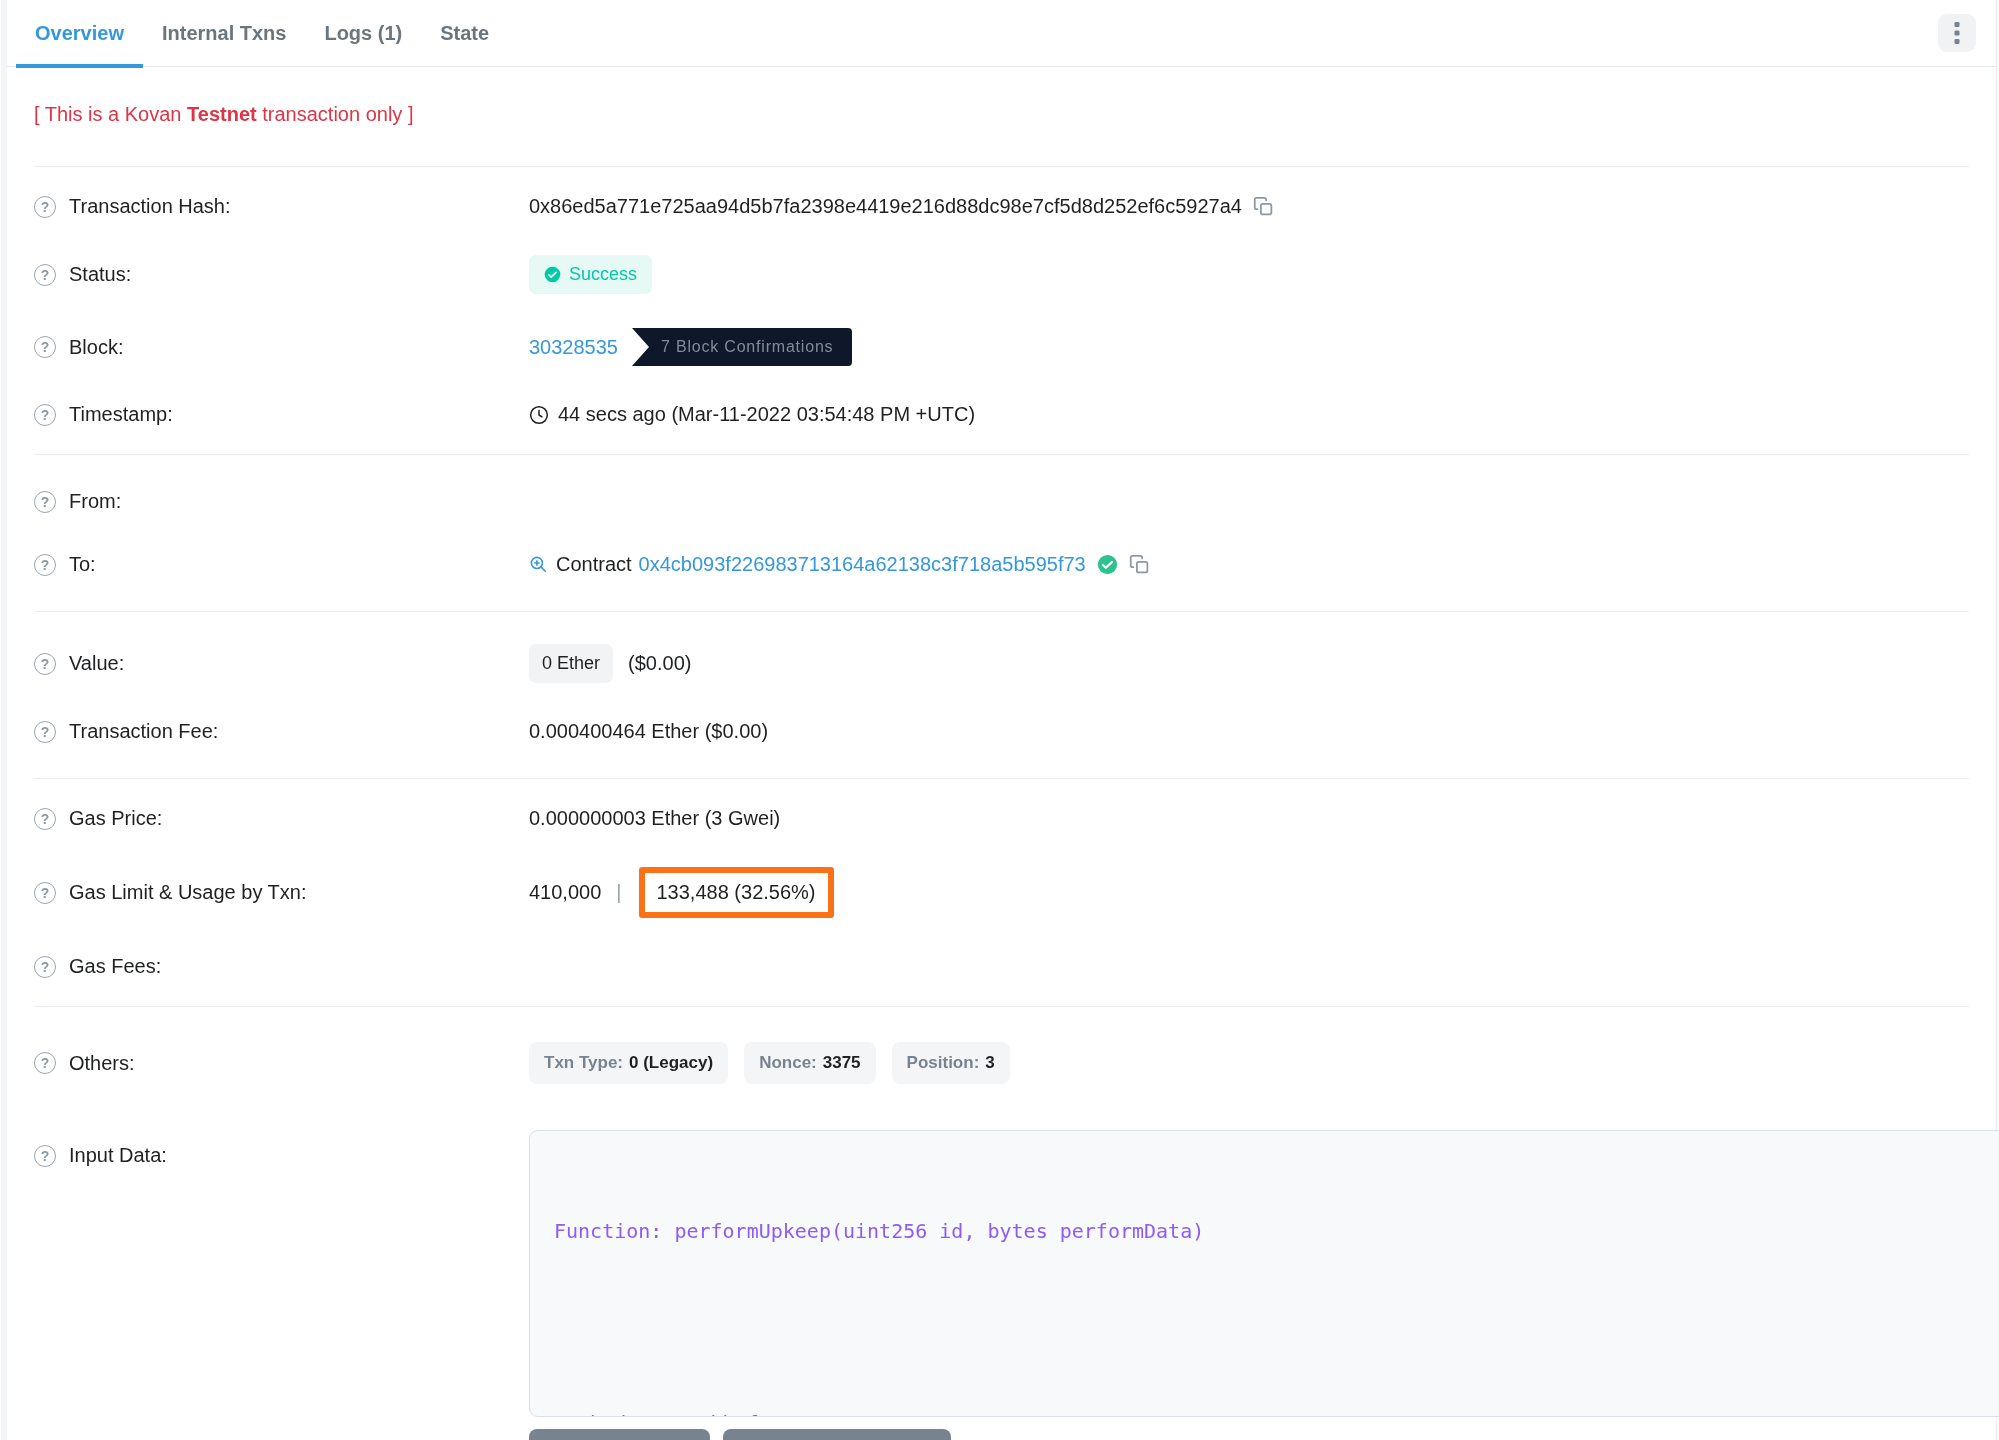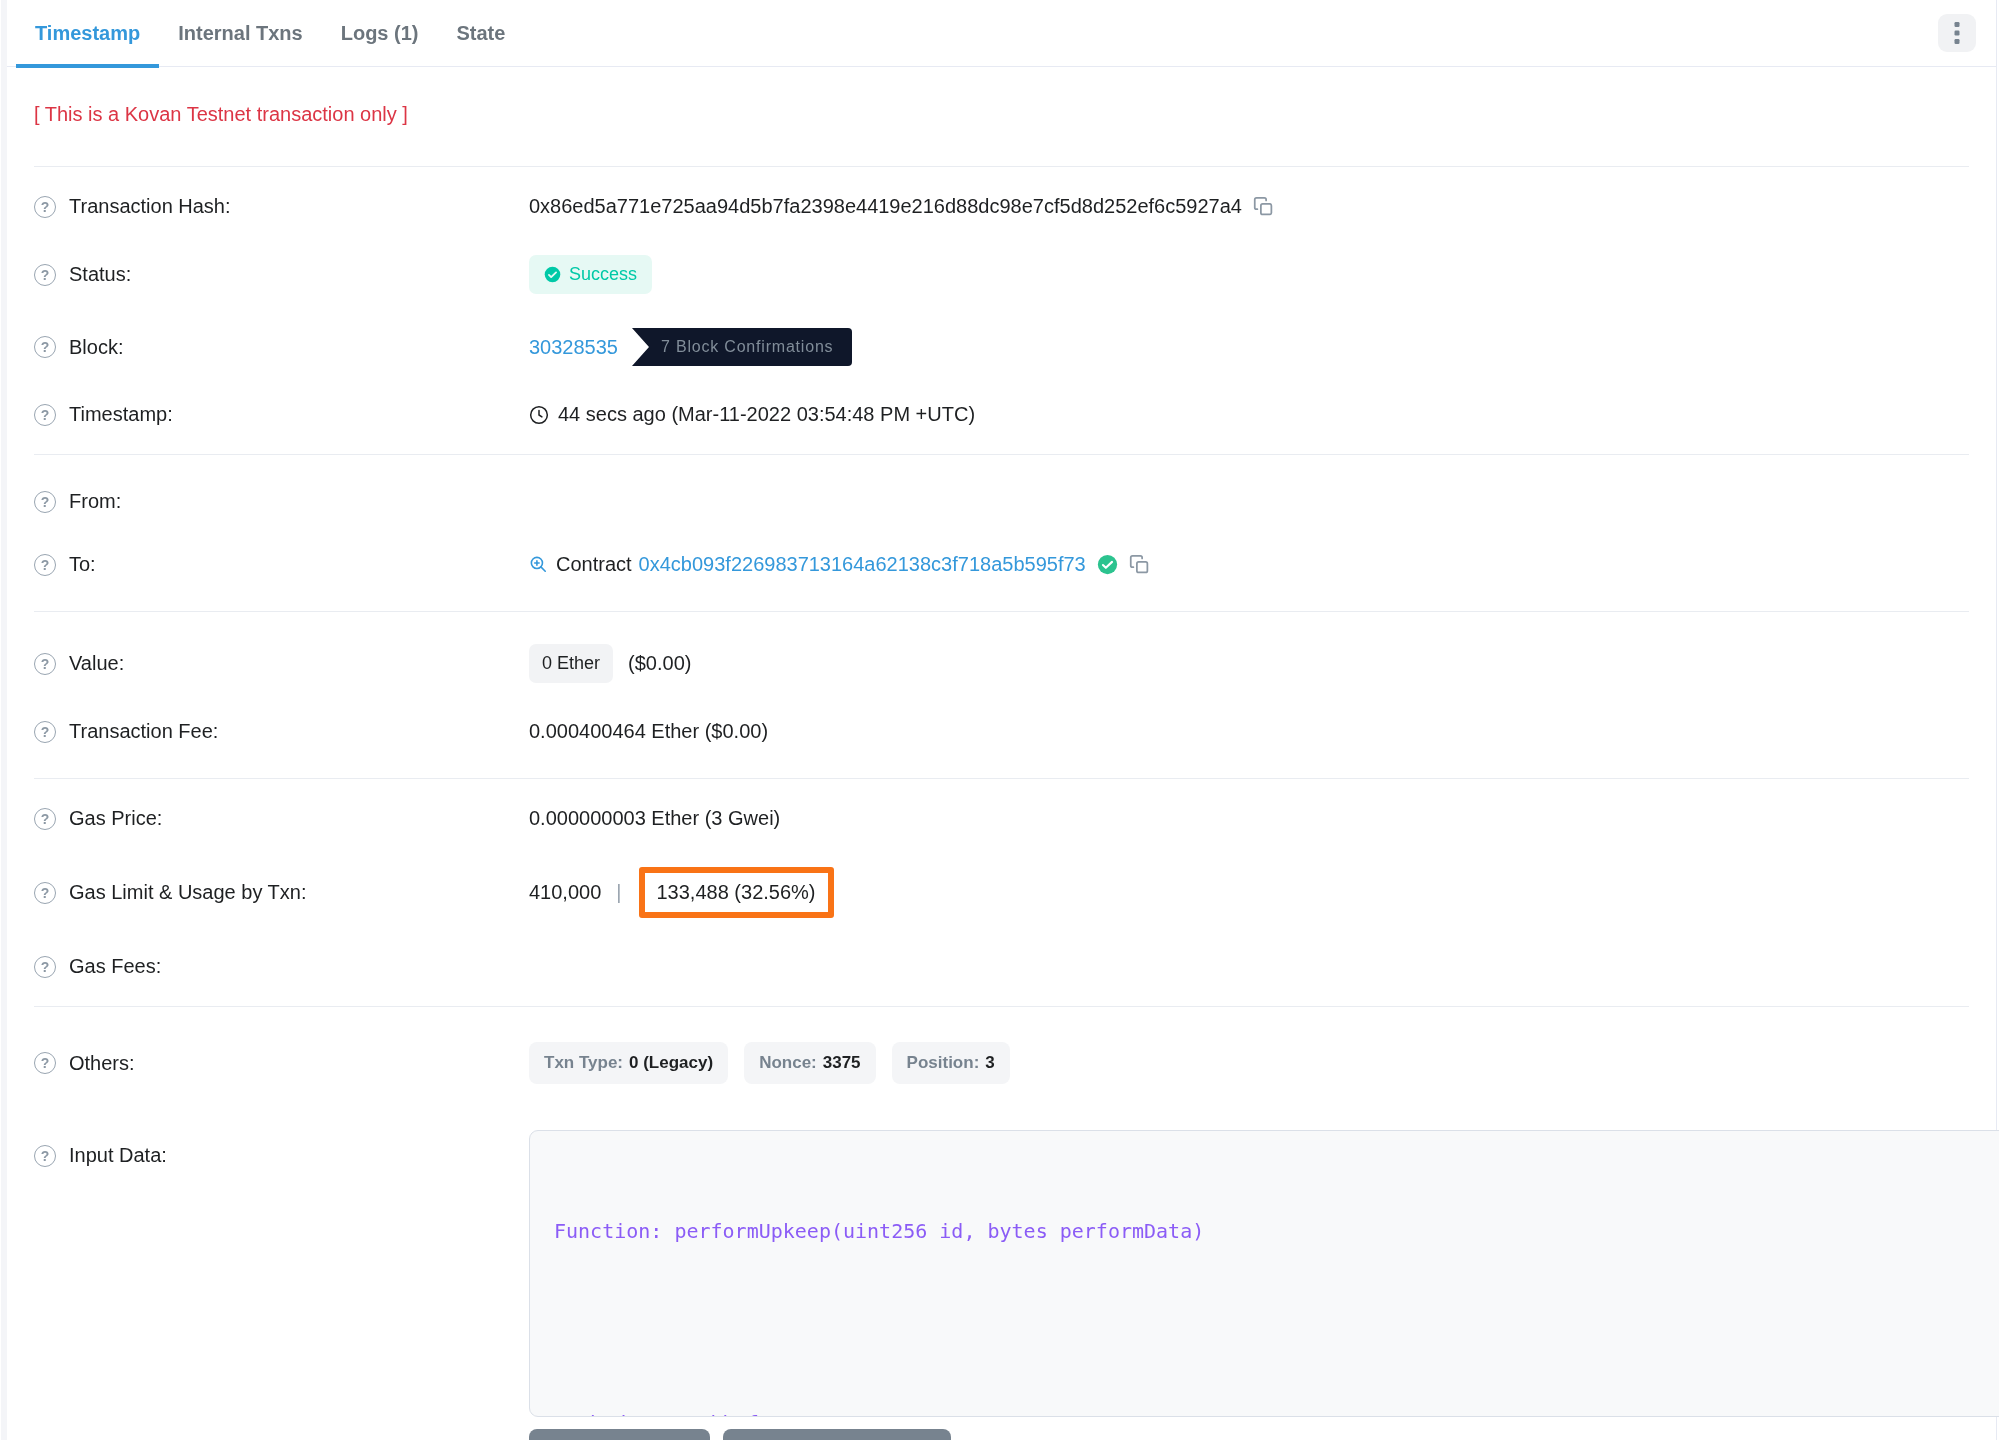--- a/index.html
+++ b/index.html
@@ -14,21 +14,21 @@
   .tab { position:relative; height:67px; display:flex; align-items:center; padding:0 19px;
     font-size:20px; font-weight:700; color:#6c757d; cursor:pointer; }
   .tab.active { color:#3498db; }
   .tab.active::after { content:""; position:absolute; left:0; right:0; bottom:-1px; height:4px; background:#3498db; }
   .kebab-btn { margin-left:auto; width:38px; height:38px; border-radius:9px; background:#f1f2f4;
     display:flex; align-items:center; justify-content:center; cursor:pointer; }
 
   
   .content { padding:0 27px; }
   .warning { padding:36px 0 40px 0; font-size:20px; color:#dc3545; }
-  .warning b { font-weight:400; }
+  .warning b { font-weight:700; }
   .divider { border-top:1px solid #e9ecf1; }
   .sec { padding:8px 0; }
   .row { display:flex; align-items:center; padding:17px 0; min-height:63px; }
   .row.top { align-items:flex-start; }
   .lbl { width:495px; flex:none; display:flex; align-items:center; gap:13px; font-size:20px; color:#1e2022; }
   .row.top .lbl { padding-top:14px; }
   .val { display:flex; align-items:center; font-size:20px; color:#1e2022; flex:1; min-width:0; }
   .help { width:22px; height:22px; flex:none; border:1.5px solid #99a5b1; border-radius:50%;
     color:#8c98a4; font-size:14px; font-weight:700; display:flex; align-items:center; justify-content:center; }
   a.link { color:#3498db; text-decoration:none; cursor:pointer; }
@@ -64,21 +64,21 @@
   .mono-line { min-height:32px; }
 </style>
 </head>
 <body>
 
 <div class="card">
   <div class="edge-strip"></div>
 
   <div class="tabbar">
     <div class="tab active">
-        <span>Timestamp</span>
+        <span>Overview</span>
       </div>
     <div class="tab">
         <span>Internal Txns</span>
       </div>
     <div class="tab">
         <span>Logs (1)</span>
       </div>
     <div class="tab">
         <span>State</span>
       </div>

